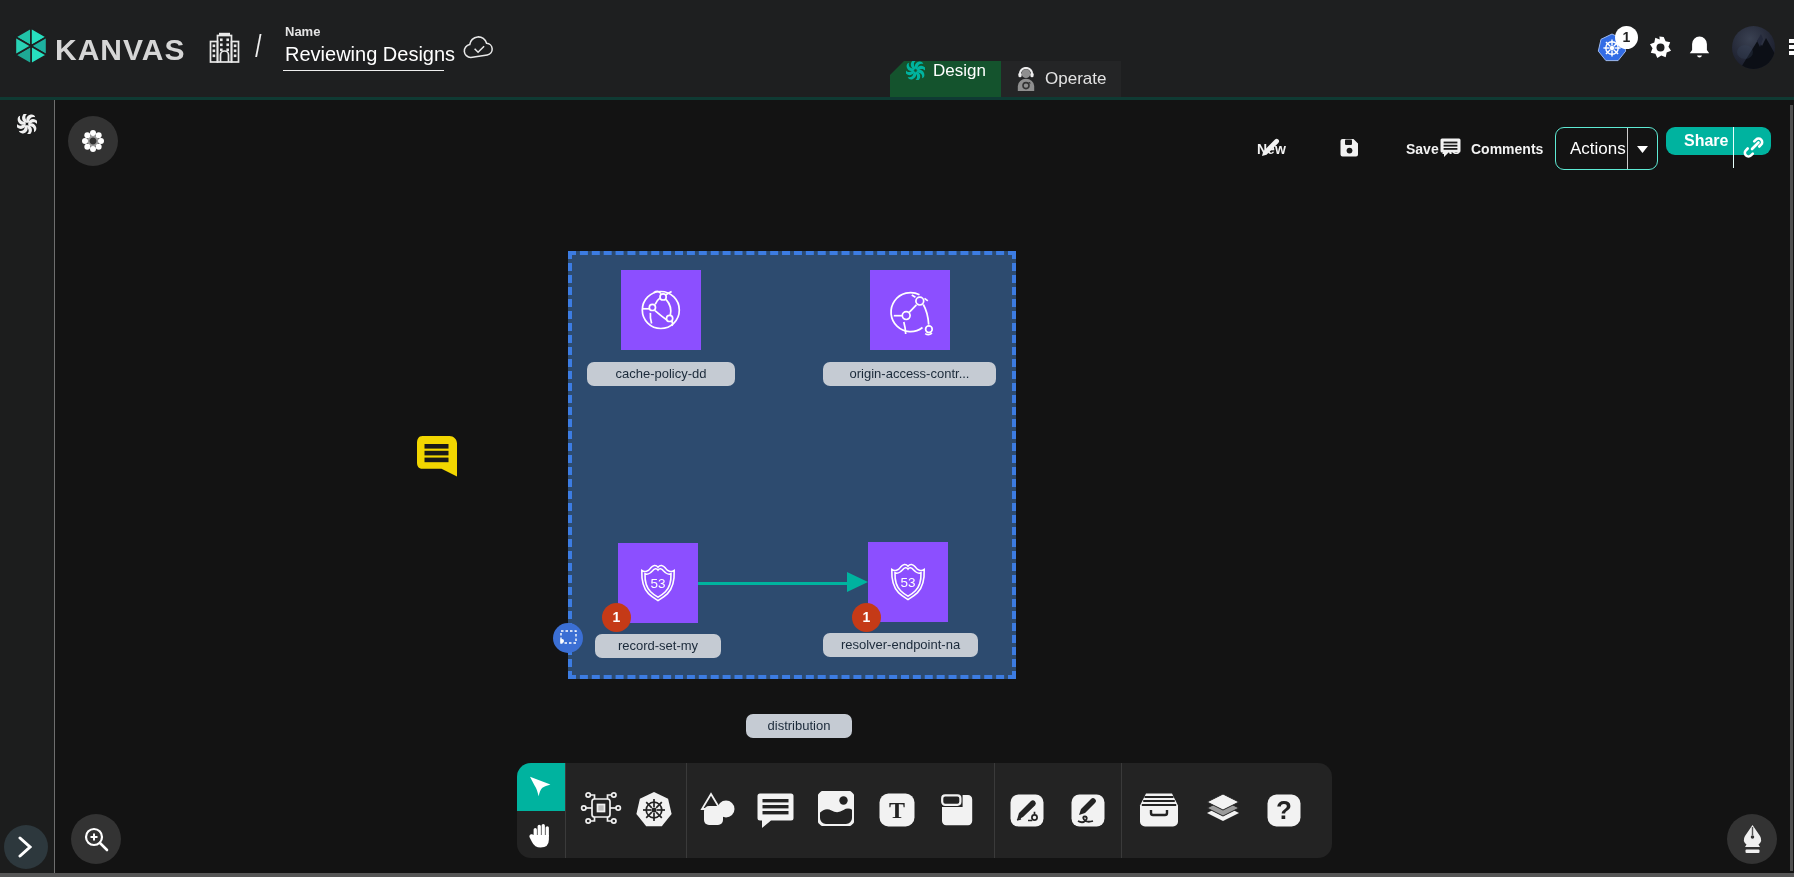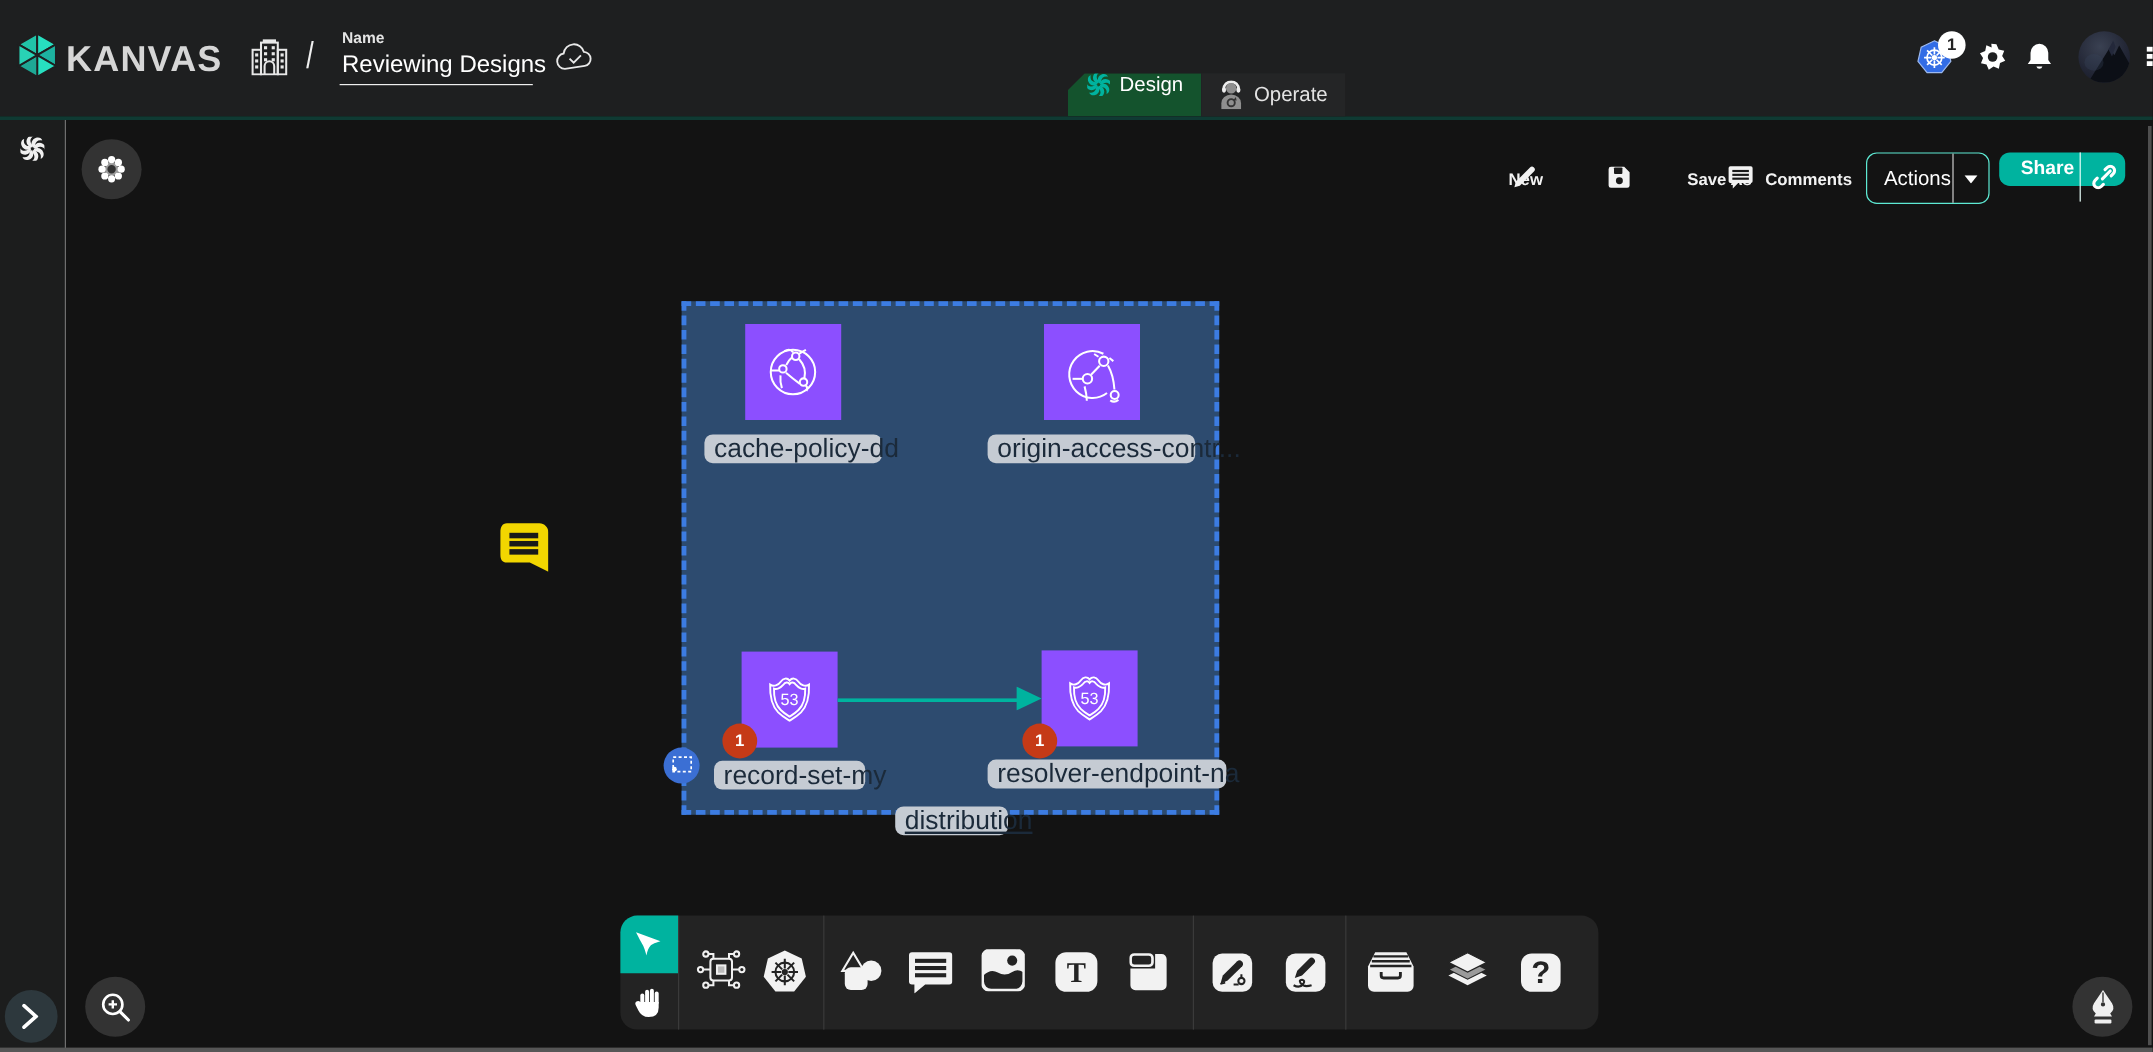--- a/index.html
+++ b/index.html
@@ -22,21 +22,21 @@
   
   .r2t{color:#f2f2f2;font-size:14px;font-weight:700;position:absolute;top:141px;}
   #actions{position:absolute;left:1555px;top:127px;width:101px;height:41px;border:1px solid #5eead4;
            border-radius:9px;color:#fff;font-size:17px;display:flex;align-items:center;}
   #share{position:absolute;left:1666px;top:127px;width:105px;height:28px;background:#00B39F;
          border-radius:9px;color:#fff;font-size:16px;font-weight:700;display:flex;align-items:center;}
   
   #group{position:absolute;left:568px;top:251px;width:440px;height:420px;background:#2d4b6f;
          border:4px dashed #3c7ce2;}
   .awsbox{position:absolute;width:80px;height:80px;background:#8C4FFF;}
-  .nlabel{position:absolute;background:#c5cbd3;color:#1b2a3a;font-size:22px;border-radius:7px;
+  .nlabel{position:absolute;background:#c5cbd3;color:#1b2a3a;font-size:13px;border-radius:7px;
           height:24px;line-height:24px;text-align:center;white-space:nowrap;padding:0 8px;box-sizing:border-box;}
   .badge{position:absolute;width:29px;height:29px;border-radius:50%;background:#c53a17;color:#fff;
          font-size:14px;font-weight:700;text-align:center;line-height:29px;}
   
   #btoolbar{position:absolute;left:517px;top:763px;width:815px;height:95px;background:#232323;border-radius:14px;}
   .tdiv{position:absolute;top:0;width:1px;height:95px;background:#3a3a3a;}
   #cursorbtn{position:absolute;left:0;top:0;width:48px;height:48px;background:#00B39F;border-radius:14px 0 0 0;}
   .circbtn{position:absolute;border-radius:50%;background:#333333;}
 </style>
 </head>
@@ -282,22 +282,22 @@
 </svg>
 
 <div class="abs" style="left:698px;top:582px;width:151px;height:3px;background:#00B39F;"></div>
 <svg class="abs" style="left:847px;top:572px;" width="21" height="20" viewBox="0 0 21 20">
     <polygon points="0,0 21,10 0,20" fill="#00B39F"></polygon>
   </svg>
 
 <div class="nlabel" style="left:587px;top:362px;width:148px;">cache-policy-dd</div>
 <div class="nlabel" style="left:823px;top:362px;width:173px;">origin-access-contr...</div>
 <div class="nlabel" style="left:595px;top:634px;width:126px;">record-set-my</div>
-<div class="nlabel" style="left:823px;top:633px;width:199px;">resolver-endpoint-na</div>
-<div class="nlabel" style="left:746px;top:672px;width:94px;text-decoration:underline;">distribution</div>
+<div class="nlabel" style="left:823px;top:633px;width:155px;">resolver-endpoint-na</div>
+<div class="nlabel" style="left:746px;top:714px;width:106px;">distribution</div>
 
 <div class="badge" style="left:602px;top:603px;">1</div>
 <div class="badge" style="left:852px;top:603px;">1</div>
 
 <div class="abs" style="left:553px;top:623px;width:30px;height:30px;border-radius:50%;background:#3b6fd4;"></div>
 <svg class="abs" style="left:560px;top:630px;" width="17" height="15" viewBox="0 0 17 15">
   <rect x="1" y="1" width="15" height="12" fill="none" stroke="#fff" stroke-width="1.4" stroke-dasharray="2.5 2"></rect>
   <circle cx="2" cy="11" r="2" fill="#fff"></circle>
 </svg>
 <div id="btoolbar">

